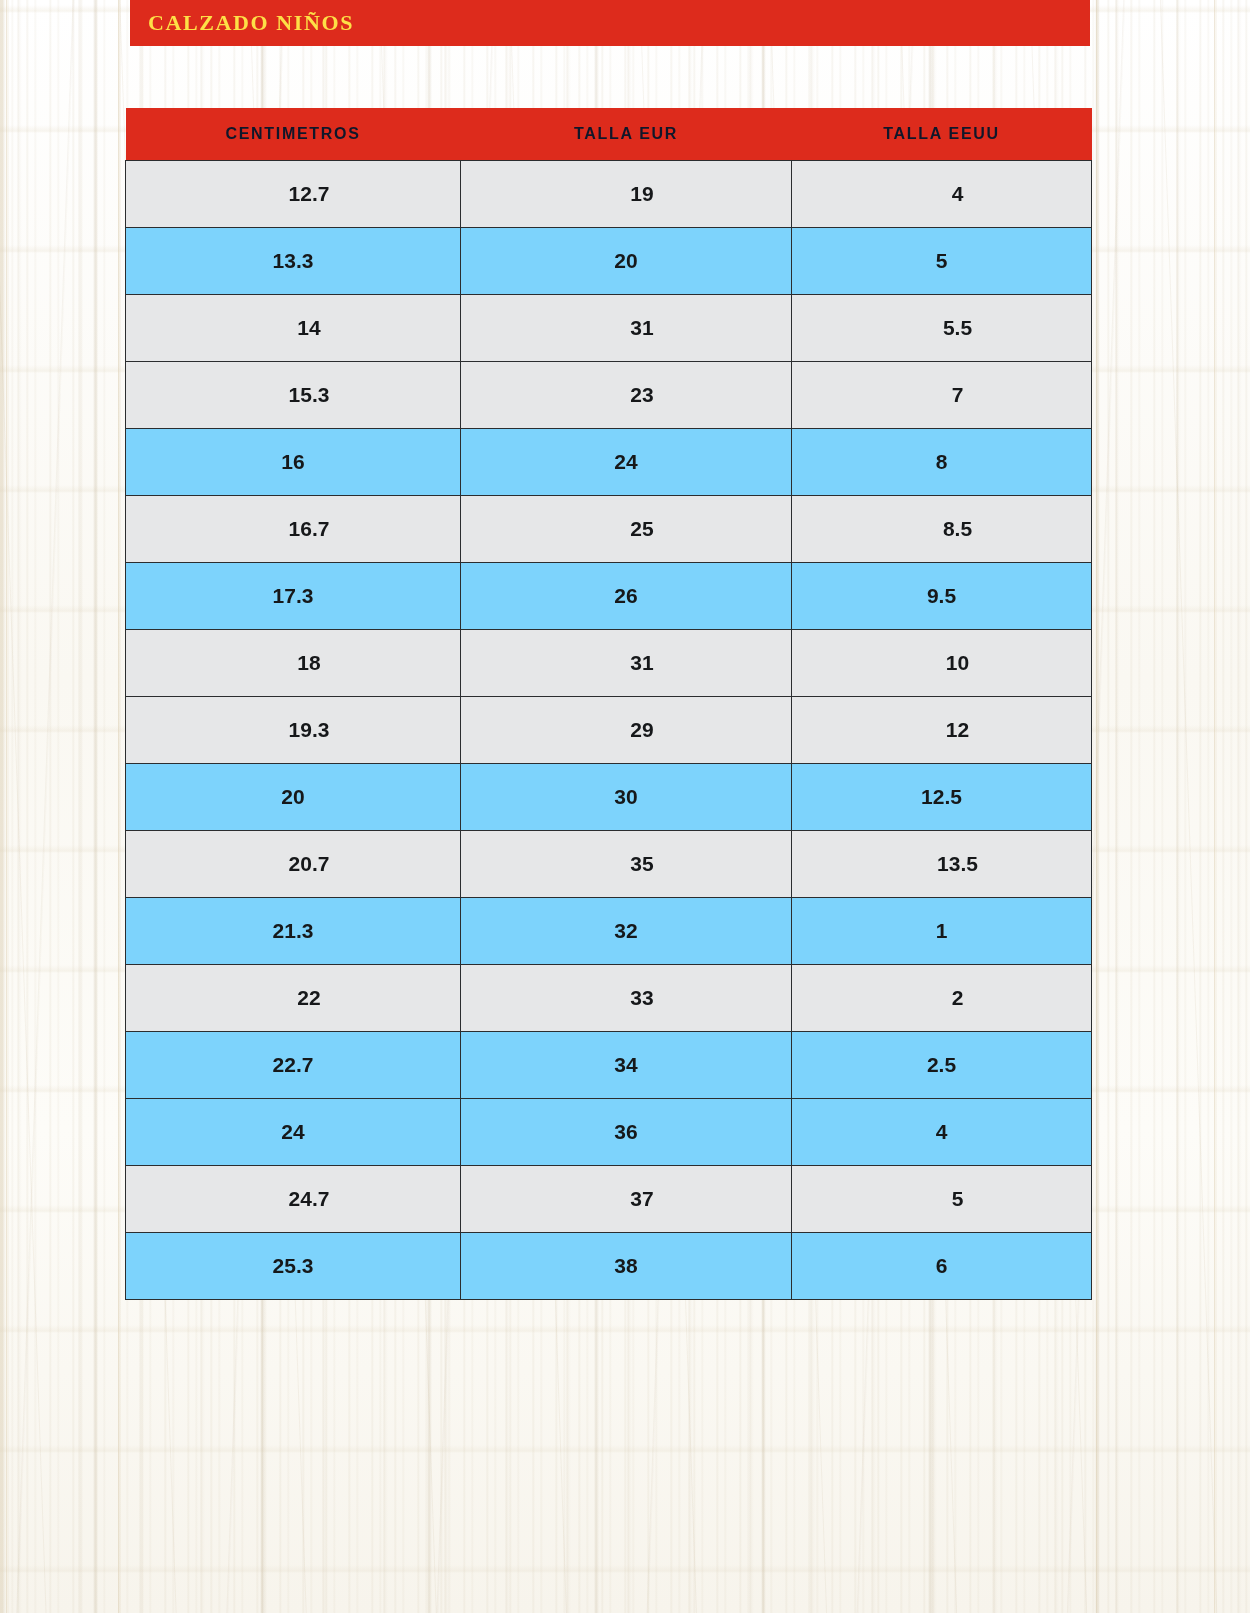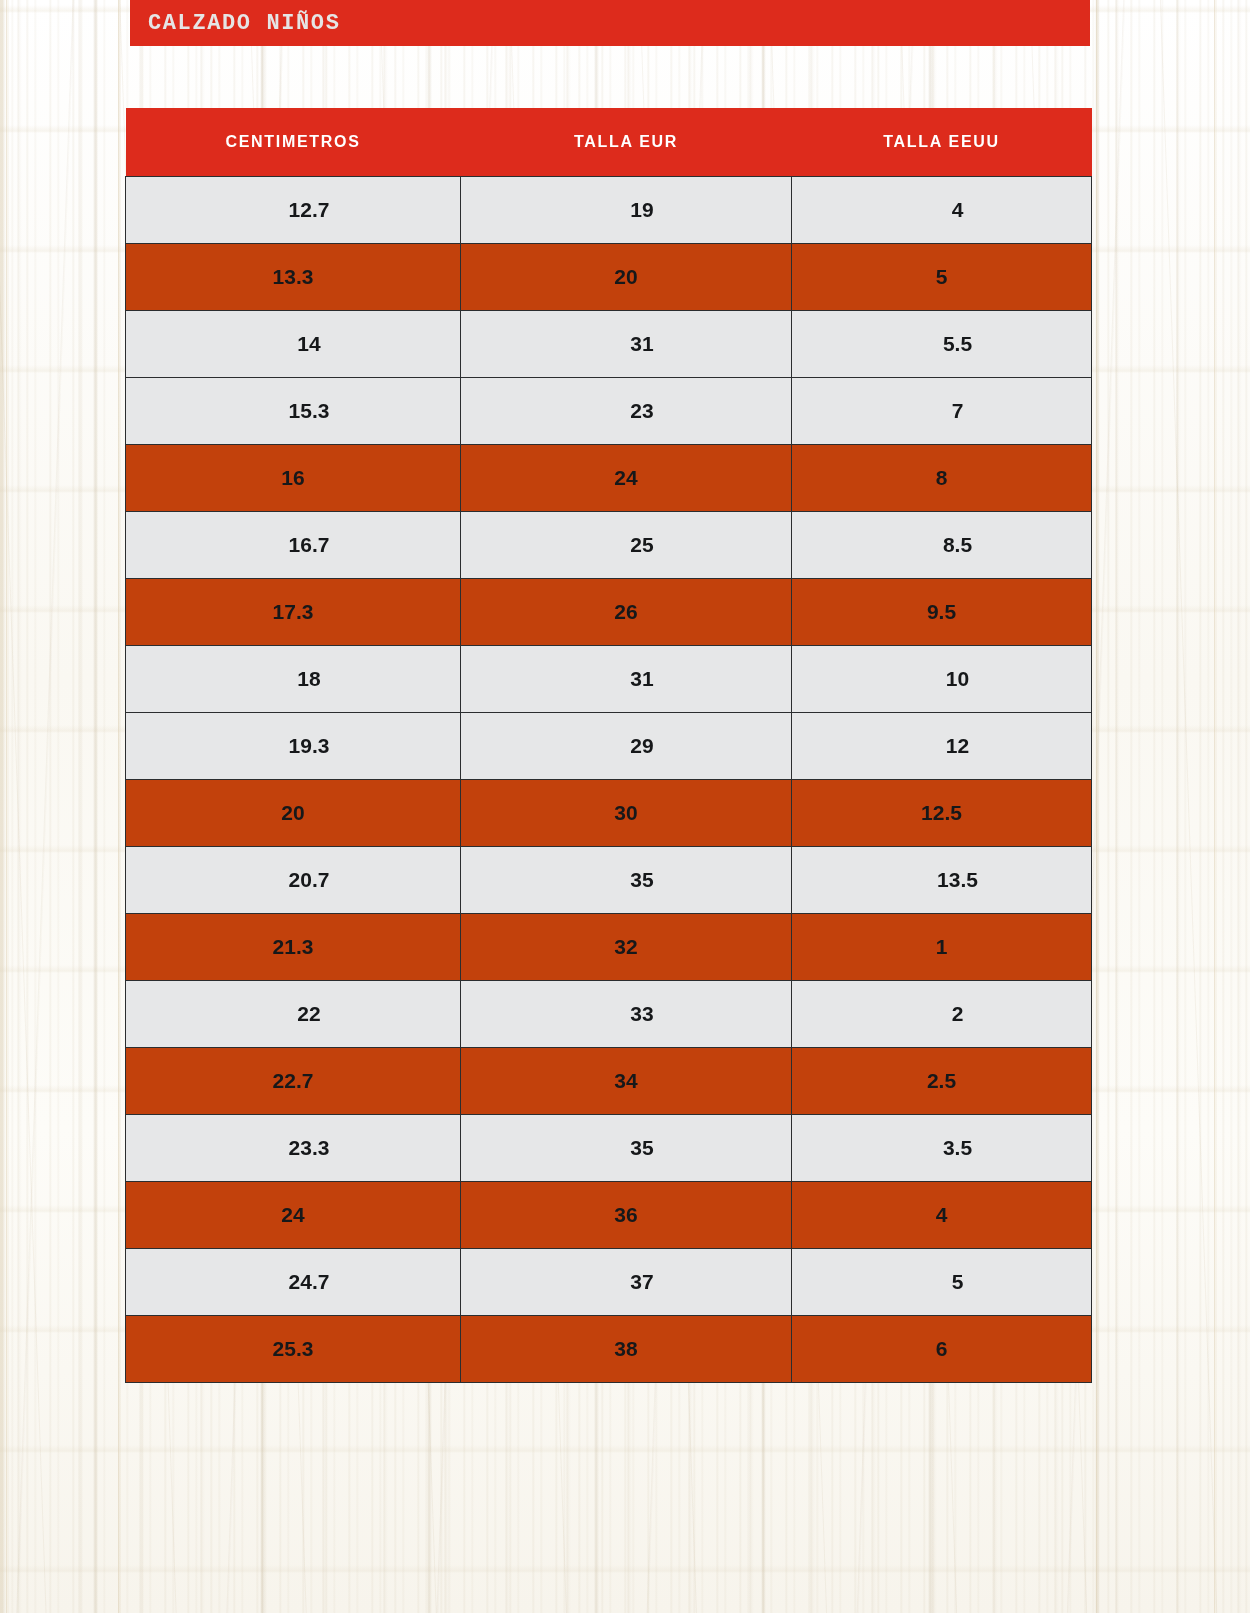--- a/index.html
+++ b/index.html
@@ -101,66 +101,66 @@
     top: 0px;
     width: 960px;
     height: 46px;
     background: #dd2b1c;
     display: flex;
     align-items: center;
     box-sizing: border-box;
     padding-left: 18px;
   }
   #title-bar .title-text {
-    color: #e5e5e5;
+    color: #fde047;
     font-size: 22px;
     font-weight: bold;
     letter-spacing: 1.6px;
-    font-family: Liberation Mono, monospace;
+    font-family: Liberation Serif, serif;
   }
 
   
   #size-table {
     position: absolute;
     left: 125px;
     top: 108px;
     width: 966px;
     border-collapse: collapse;
     table-layout: fixed;
     box-sizing: border-box;
   }
   #size-table col.c1 { width: 335px; }
   #size-table col.c2 { width: 331px; }
   #size-table col.c3 { width: 300px; }
 
   #size-table thead th {
     background: #dd2b1c;
-    color: #ffffff;
+    color: #0f172a;
     height: 52px;
     font-size: 16px;
     font-weight: bold;
     letter-spacing: 1.7px;
     text-align: center;
     border: none;
-    padding: 8px;
+    padding: 0;
   }
 
   #size-table tbody td {
     height: 67px;
     text-align: center;
     vertical-align: middle;
     font-size: 21px;
     font-weight: bold;
     color: #16181a;
     border: 1px solid #2b2d2f;
     padding: 0;
     box-sizing: border-box;
   }
   #size-table tbody tr.odd td { background: #e6e7e8; padding-left: 32px; }
-  #size-table tbody tr.even td { background: #c2410c; }
+  #size-table tbody tr.even td { background: #7dd3fc; }
 </style>
 </head>
 <body>
 
 <div id="wood-bg"></div>
 <div id="wood-planks">
   <div class="plank-seam" style="left:6px;"></div>
   <div class="plank-seam" style="left:118px;"></div>
   <div class="plank-seam" style="left:1096px;"></div>
   <div class="plank-seam" style="left:1214px;"></div>
@@ -247,25 +247,20 @@
       <tr class="odd">
         <td>22</td>
         <td>33</td>
         <td>2</td>
       </tr>
       <tr class="even">
         <td>22.7</td>
         <td>34</td>
         <td>2.5</td>
       </tr>
-      <tr class="odd">
-        <td>23.3</td>
-        <td>35</td>
-        <td>3.5</td>
-      </tr>
       <tr class="even">
         <td>24</td>
         <td>36</td>
         <td>4</td>
       </tr>
       <tr class="odd">
         <td>24.7</td>
         <td>37</td>
         <td>5</td>
       </tr>

